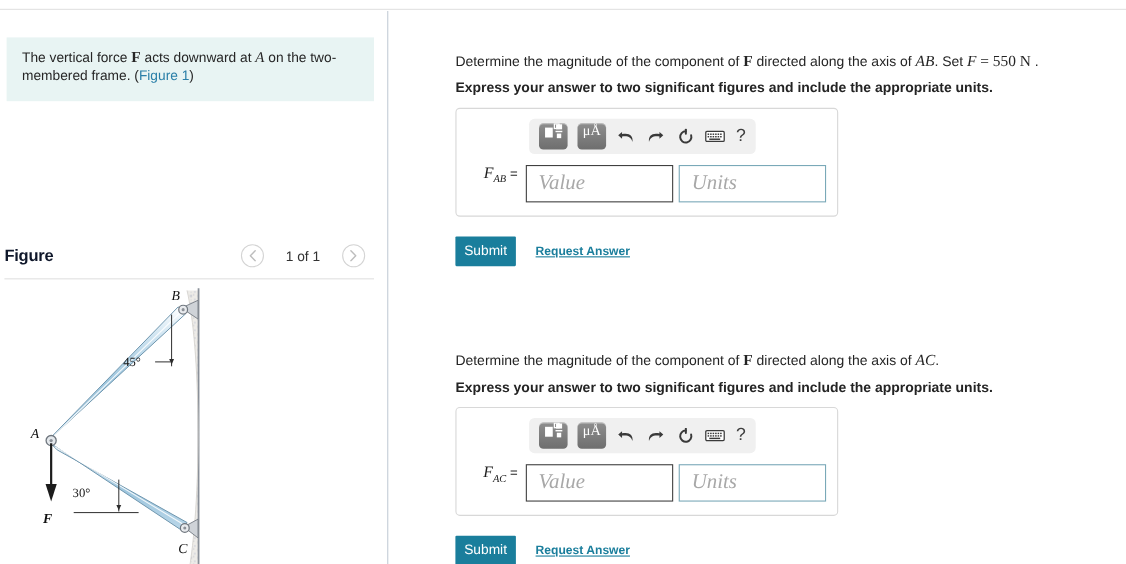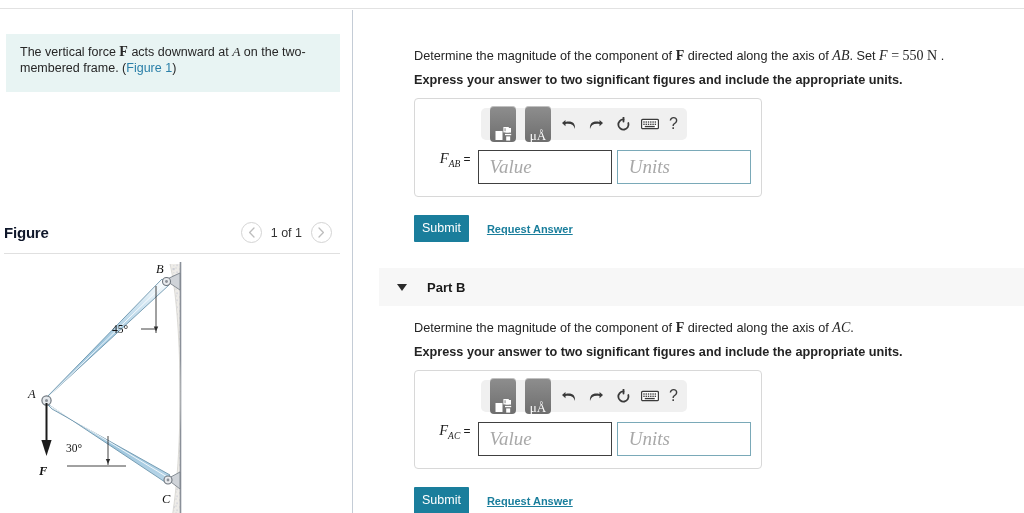--- a/index.html
+++ b/index.html
@@ -84,21 +84,21 @@
     font-size: 15px;
     font-weight: bold;
     color: #0f172a;
     letter-spacing: -0.2px;
   }
   .fig-nav {
     position: absolute;
     right: 8px; top: 2px;
     display: flex;
     align-items: center;
-    gap: 9px;
+    gap: 20px;
   }
   .nav-circle {
     width: 21px; height: 21px;
     border: 1px solid #d4d4d4;
     border-radius: 50%;
     display: flex;
     align-items: center;
     justify-content: center;
     color: #b0b0b0;
     font-size: 11px;
@@ -170,25 +170,25 @@
     background: #f0f0f0;
     border-radius: 5px;
     height: 32px;
     display: flex;
     align-items: center;
     padding: 0 9px;
     gap: 9px;
     box-sizing: border-box;
   }
   .tb-btn {
-    width: 26px; height: 36px;
+    width: 26px; height: 24px;
     border-radius: 4px;
     background: linear-gradient(#8e8e8e, #6e6e6e);
     display: flex;
-    align-items: flex-end;
+    align-items: flex-start;
     justify-content: center;
     cursor: pointer;
     box-shadow: 0 1px 0 rgba(255,255,255,0.45) inset;
   }
   .tb-icon {
     cursor: pointer;
     color: #3a3a3a;
     display: flex;
     align-items: center;
     justify-content: center;
@@ -474,24 +474,20 @@
         <div class="field-input field-value">Value</div>
         <div class="field-input field-units">Units</div>
       </div>
     </div>
 
     <div class="submit-row" style="top:205px;">
       <button class="submit-btn">Submit</button>
       <span class="req-link">Request Answer</span>
     </div>
 
-    <div class="part-header" style="top:258px;">
-      <div class="part-caret"></div>
-      <div class="part-title">Part B</div>
-    </div>
 
     <div class="q-text" style="top:310px;"><span>Determine the magnitude of the component of </span><span class="bf-F">F</span><span> directed along the axis of </span><span class="serif-i">AC</span><span>.</span></div>
 
     <div class="q-text q-bold" style="top:334px;">Express your answer to two significant figures and include the appropriate units.</div>
 
     <div class="answer-box" style="top:360px;">
       <div class="tb-wrap">
         <div class="toolbar">
           <div class="tb-btn">
             <svg width="17" height="15" viewBox="0 0 17 15" aria-hidden="true">

